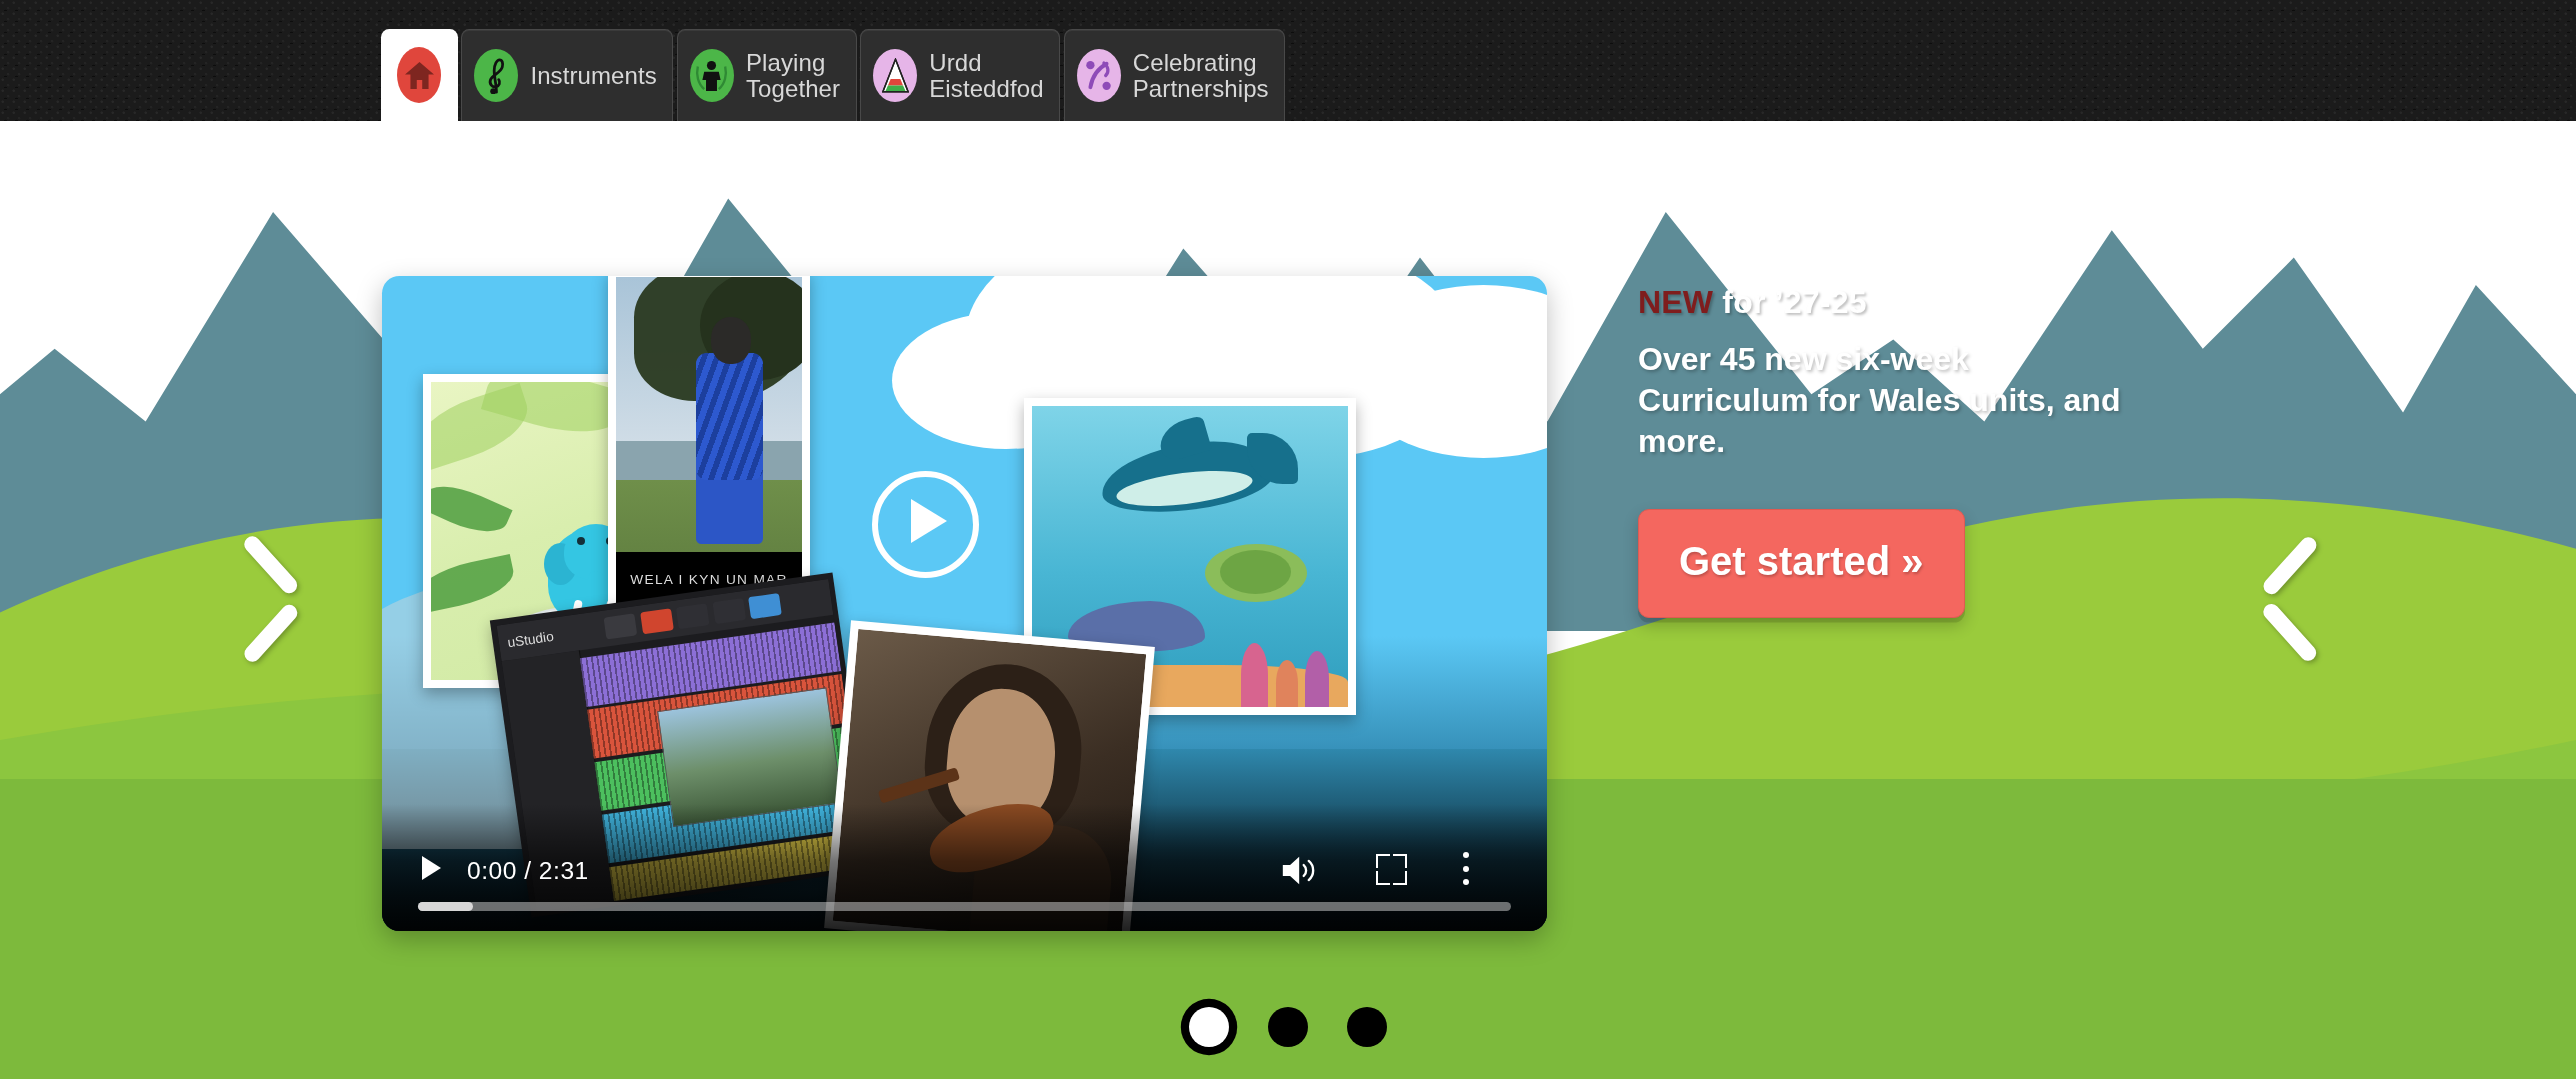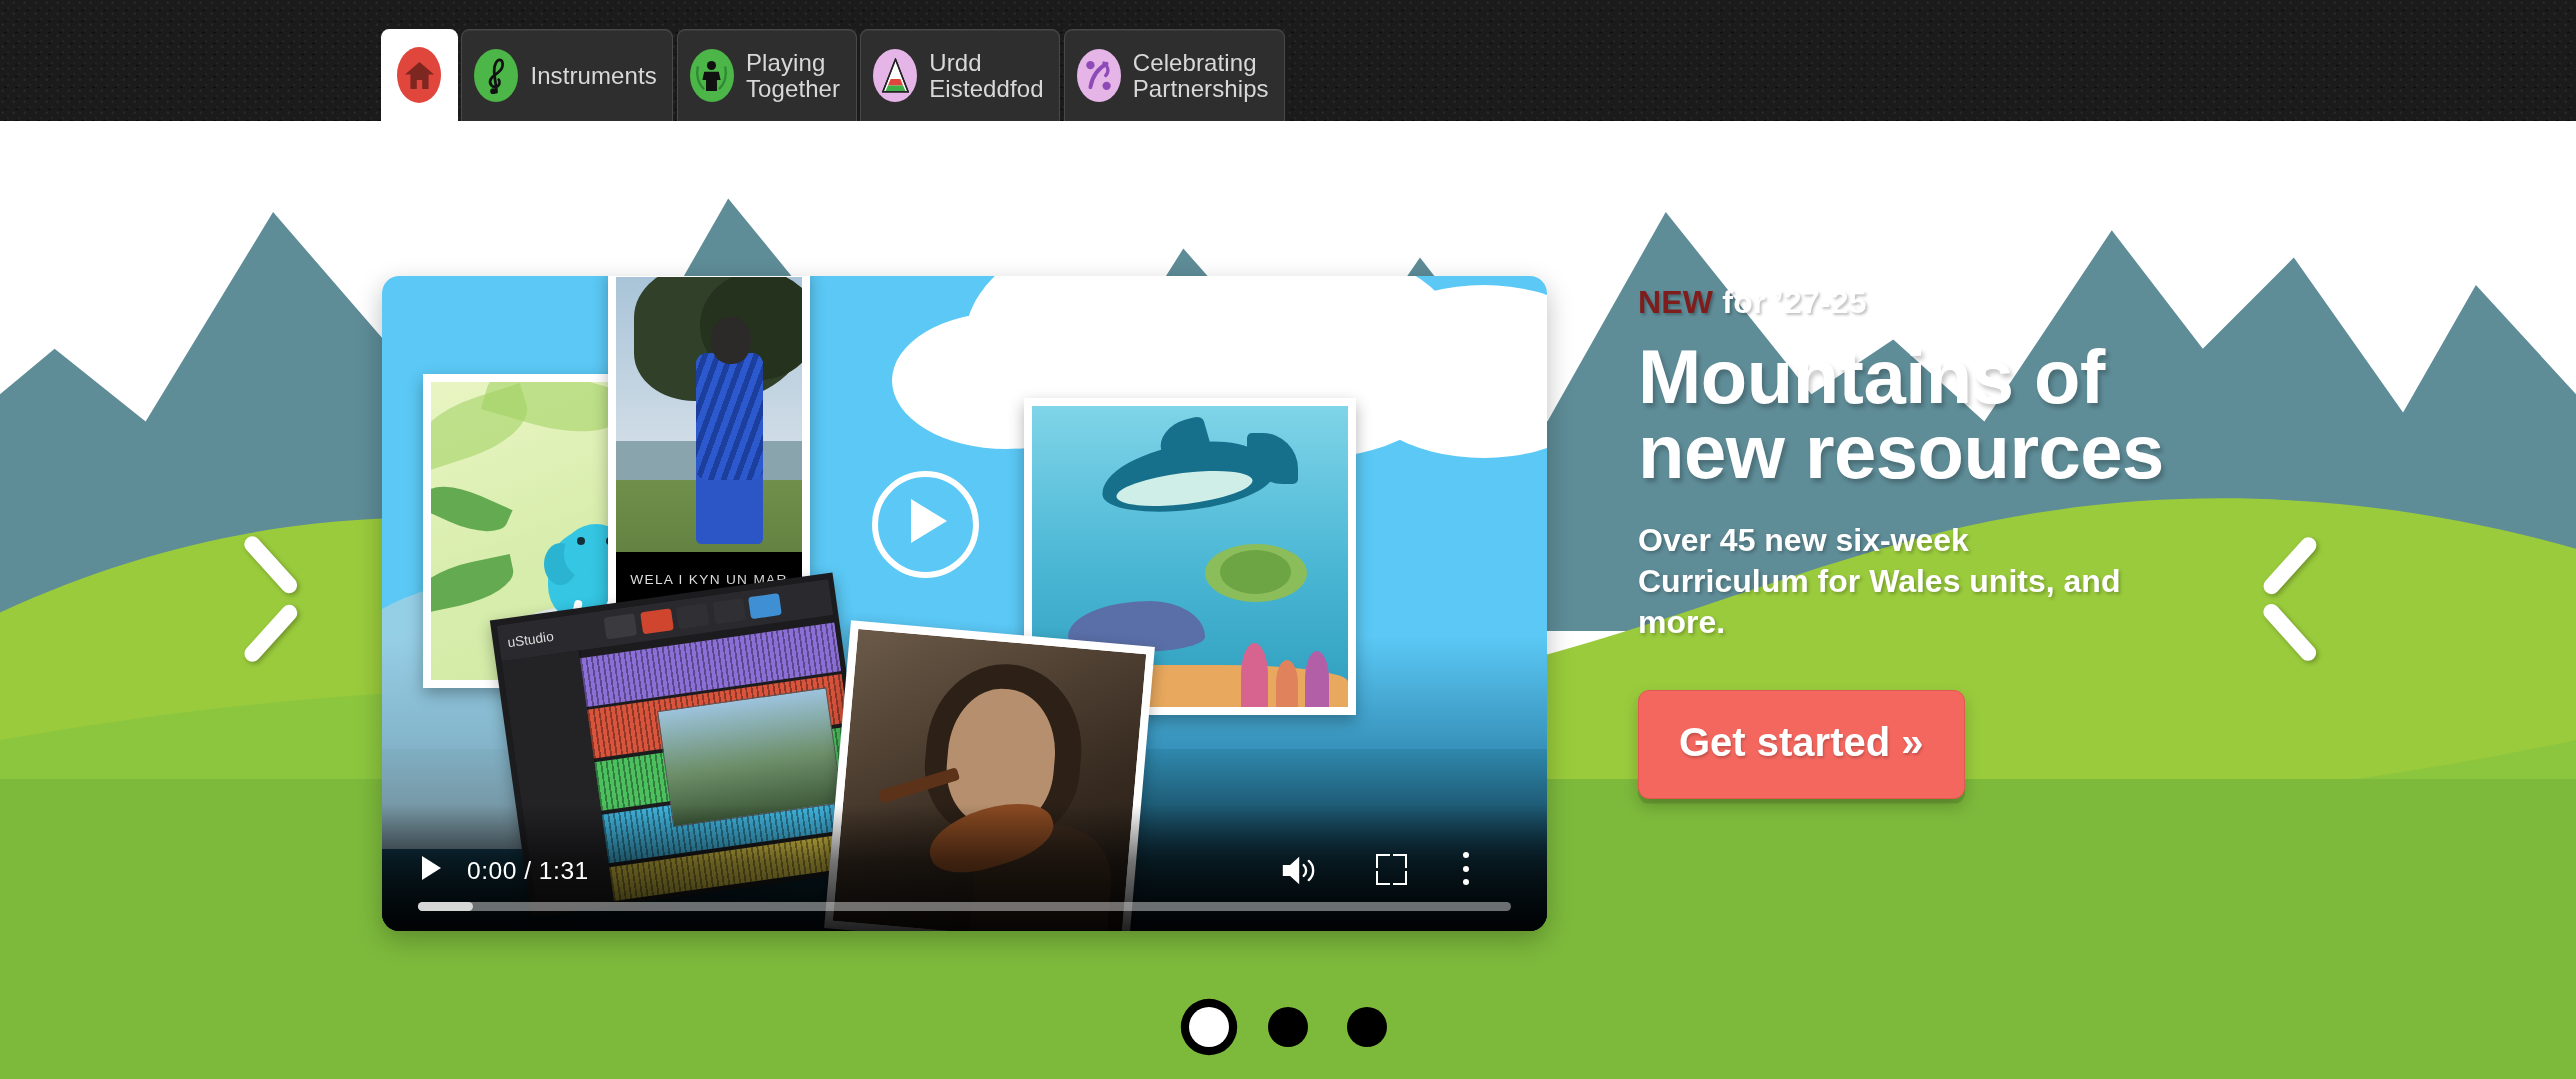--- a/index.html
+++ b/index.html
@@ -444,21 +444,21 @@
         <div class="vio-neck"></div>
         <div class="vio-inst"></div>
       </div>
     </div>
 
     <div class="playbtn"></div>
 
     <div class="vbar"></div>
     <div class="vcontrols">
       <div class="vc-play"></div>
-      <div class="vc-time">0:00 / 1:31</div>
+      <div class="vc-time">0:00 / 2:31</div>
 
       <div class="vc-vol">
         <svg width="40" height="33" viewBox="0 0 44 36" aria-hidden="true">
           <path fill="#fff" d="M2 12 L10 12 L20 3 L20 33 L10 24 L2 24 Z"></path>
           <path fill="none" stroke="#fff" stroke-width="2.6" stroke-linecap="round" d="M25 12 C28.5 15 28.5 21 25 24"></path>
           <path fill="none" stroke="#fff" stroke-width="2.6" stroke-linecap="round" d="M30.5 7.5 C37 13 37 23 30.5 28.5"></path>
         </svg>
       </div>
 
       <div class="vc-full">
@@ -477,22 +477,20 @@
       <div class="vc-track">
         <div class="vc-prog"></div>
       </div>
     </div>
   </div>
 
   <div class="hero">
     <div class="kicker">
       <span class="new">NEW</span><span> for ’27-25</span>
     </div>
-    <h1 class="headline">Mountains of
-new resources</h1>
     <p class="sub">Over 45 new six-week
 Curriculum for Wales units, and
 more.</p>
     <div class="cta">Get started »</div>
   </div>
 
   <div class="dots">
     <div class="dot active"></div>
     <div class="dot"></div>
     <div class="dot"></div>

